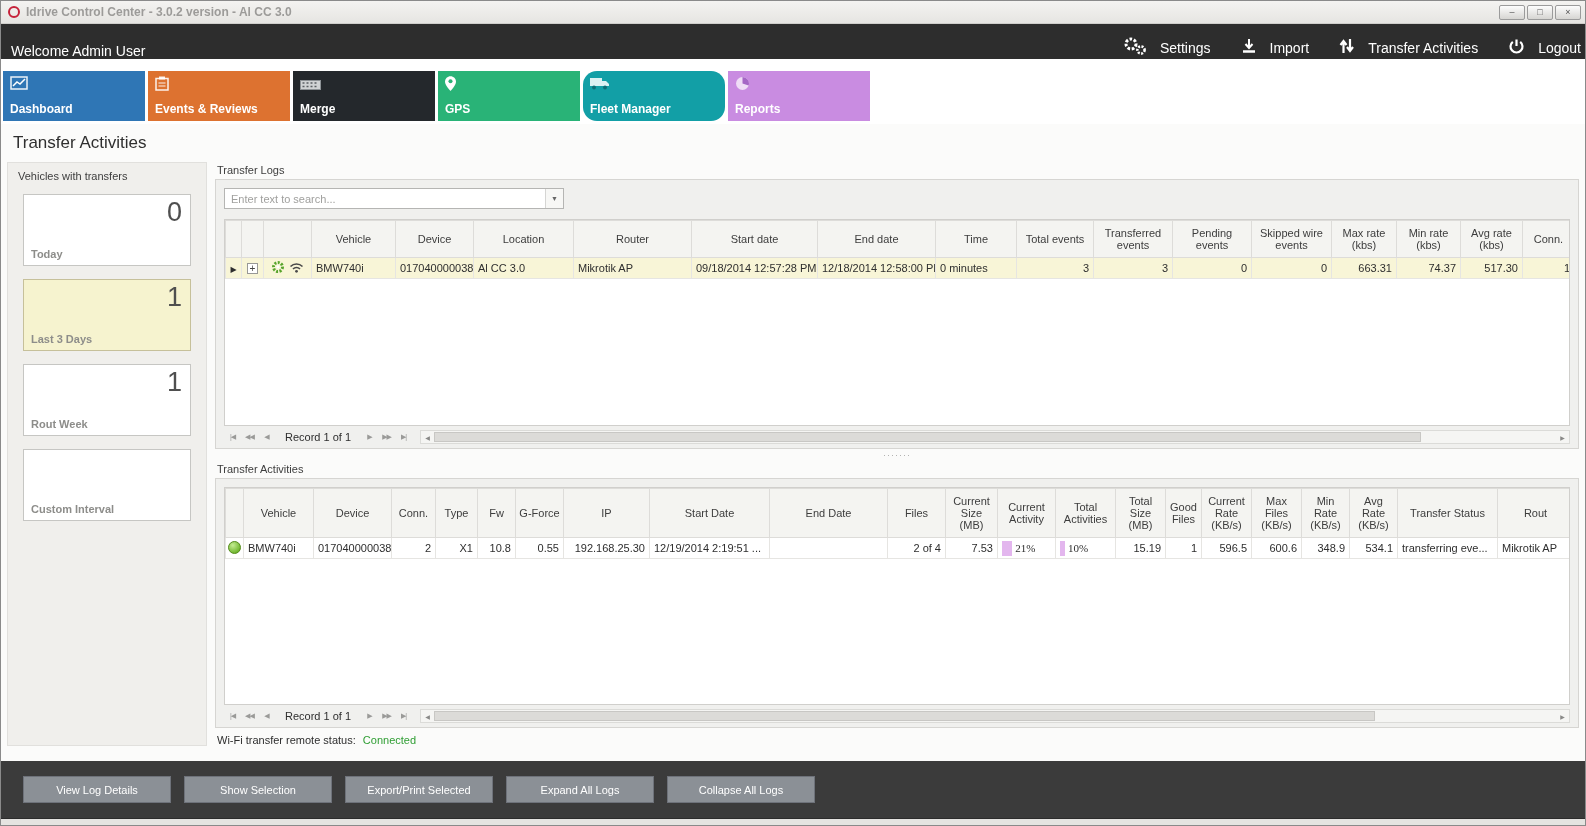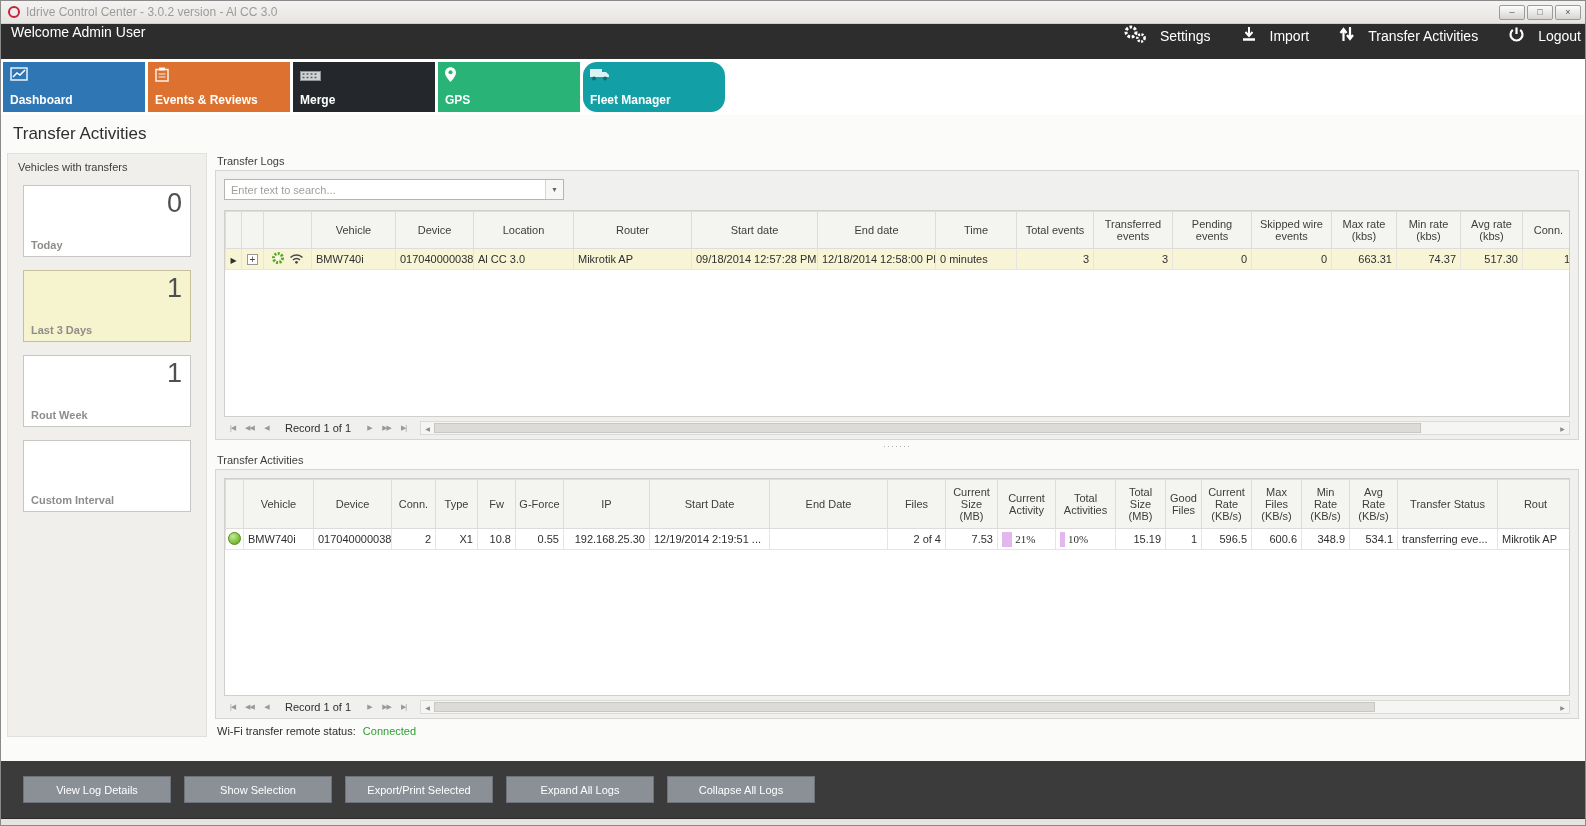--- a/index.html
+++ b/index.html
@@ -6,33 +6,33 @@
   html,body { background:#9a9a9a; }
   body { font-family:"Liberation Sans", sans-serif; }
 
   .window { width:1586px; height:826px; background:#fbfbfa; border:1px solid #8a8a8a;
             display:flex; flex-direction:column; overflow:hidden; position:relative; }
 
   
   .titlebar { height:23px; flex:none; background:linear-gradient(#f4f3f1,#e6e5e2);
               border-bottom:1px solid #cfcecb; display:flex; align-items:center; padding:0 4px; }
   .app-icon { width:12px; height:12px; border:2.5px solid #c6223a; border-radius:50%; margin:0 6px 0 3px; flex:none; }
-  .titlebar .wtitle { flex:1; font-size:12px; font-weight:normal; color:#9c9b99; white-space:nowrap; overflow:hidden; }
+  .titlebar .wtitle { flex:1; font-size:12px; font-weight:bold; color:#9c9b99; white-space:nowrap; overflow:hidden; }
   .win-btn { width:26px; height:15px; margin-left:2px; border:1px solid #9b9b9b; border-radius:2px;
              background:linear-gradient(#fdfdfd,#d6d5d2); color:#555; font-size:9px; line-height:13px;
              display:flex; align-items:center; justify-content:center; cursor:default; }
 
   
-  .topbar { height:35px; flex:none; background:#2d2d2d; color:#fff; display:flex; align-items:flex-start; padding:0 0 0 10px; }
+  .topbar { height:35px; flex:none; background:#2d2d2d; color:#fff; display:flex; align-items:flex-end; padding:12px 0 0 10px; }
   .welcome { font-size:14px; }
   .actions { margin-left:auto; display:flex; align-items:center; gap:30px; padding-right:4px; }
   .action { display:flex; align-items:center; gap:13px; font-size:14px; cursor:pointer; white-space:nowrap; }
 
   
-  .tiles { flex:none; background:#ffffff; display:flex; gap:3px; padding:3px 0 3px 2px; }
+  .tiles { flex:none; background:#ffffff; display:flex; gap:3px; padding:12px 0 3px 2px; }
   .tile { width:142px; height:50px; position:relative; cursor:pointer; color:#fff; }
   .tile .ticon { position:absolute; left:7px; top:5px; }
   .tile .tlabel { position:absolute; left:7px; bottom:5px; font-size:12px; font-weight:bold; white-space:nowrap; }
   .tile-0 { background:#2f76b5; }
   .tile-1 { background:#dd7230; }
   .tile-2 { background:#24282c; }
   .tile-3 { background:#29b377; }
   .tile-4 { background:#129fa6;border-radius:14px; }
   .tile-5 { background:#c98ce1; }
 
@@ -208,20 +208,29 @@
     <div class="tile tile-4">
       <span class="ticon">
         <svg width="20" height="13" viewBox="0 0 20 13">
             <rect x="0" y="1" width="12" height="8" fill="rgba(255,255,255,.85)"></rect>
             <path d="M12 4 h4 l3 3 v2 h-7z" fill="rgba(255,255,255,.85)"></path>
             <circle cx="4" cy="10.5" r="1.9" fill="#0c6d74"></circle>
             <circle cx="15" cy="10.5" r="1.9" fill="#0c6d74"></circle>
           </svg>
       </span>
       <span class="tlabel">Fleet Manager</span>
+    </div>
+    <div class="tile tile-5">
+      <span class="ticon">
+        <svg width="15" height="15" viewBox="0 0 15 15">
+            <circle cx="7.5" cy="7.5" r="6.5" fill="rgba(255,255,255,.7)"></circle>
+            <path d="M7.5 7.5 L7.5 1 A6.5 6.5 0 0 1 13.6 9.6 z" fill="#a567c5"></path>
+          </svg>
+      </span>
+      <span class="tlabel">Reports</span>
     </div>
   </div>
 
   <div class="page-title">Transfer Activities</div>
 
   <div class="content">
 
     <div class="sidebar">
       <div class="sidebar-title">Vehicles with transfers</div>
       <div class="card">

